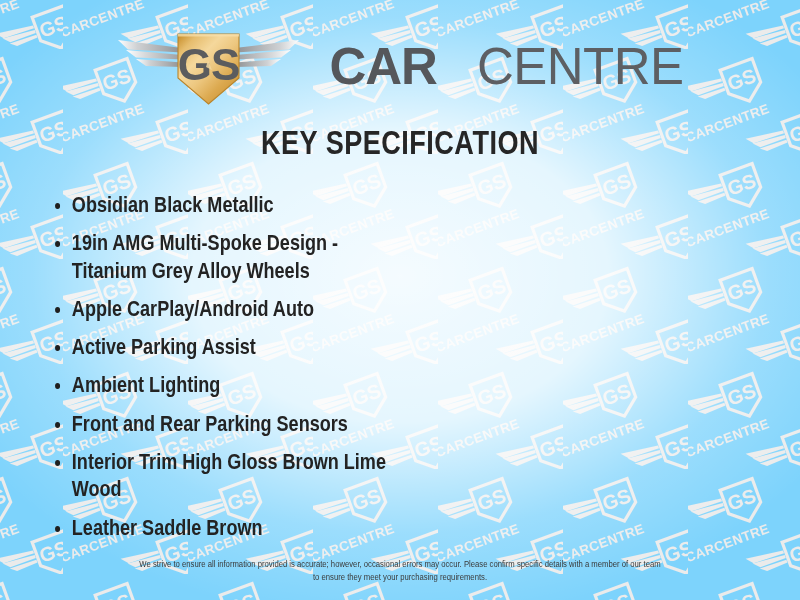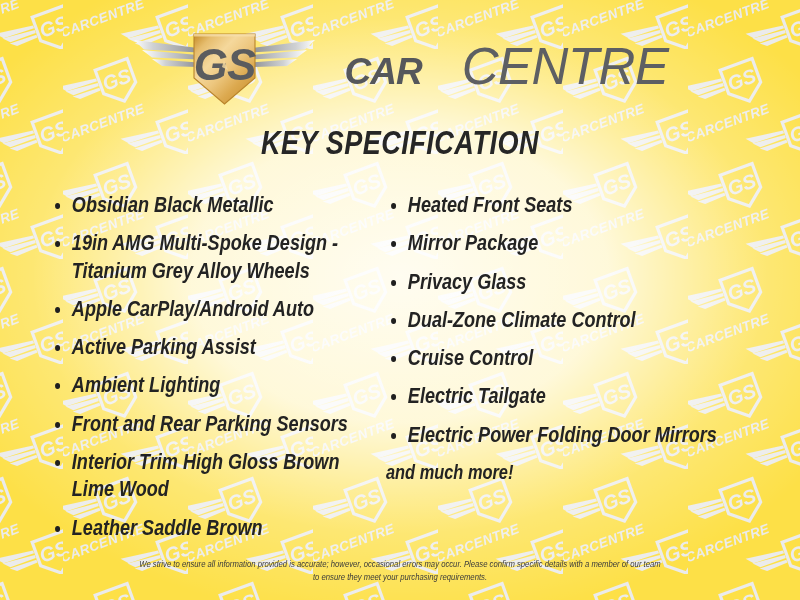--- a/index.html
+++ b/index.html
@@ -13,23 +13,22 @@
     overflow: hidden;
     background: #fdfdfd;
     font-family: "Liberation Sans", sans-serif;
     position: relative;
   }
 
   
   #page {
     position: absolute;
     inset: 0;
-    background: #fde047;
+    background: #7dd3fc;
     overflow: hidden;
-    font-style: italic;
   }
   #watermark-layer {
     position: absolute;
     inset: -40px;
     z-index: 0;
     pointer-events: none;
   }
   #vignette {
     position: absolute;
     inset: 0;
@@ -69,21 +68,21 @@
     flex: 0 0 auto;
     margin-left: 28px;
     margin-bottom: 2px;
     white-space: nowrap;
     letter-spacing: -0.5px;
     line-height: 1;
   }
   .wm-car {
     font-family: "Liberation Sans", sans-serif;
     font-weight: bold;
-    font-size: 37px;
+    font-size: 51px;
     color: #55575b;
     letter-spacing: -1px;
   }
   .wm-centre {
     font-family: "Liberation Sans", sans-serif;
     font-weight: normal;
     font-size: 51px;
     color: #5d5f63;
     letter-spacing: -0.5px;
     margin-left: 40px;
@@ -287,30 +286,18 @@
             <li class="spec-item">19in AMG Multi-Spoke Design - Titanium Grey Alloy Wheels</li>
             <li class="spec-item">Apple CarPlay/Android Auto</li>
             <li class="spec-item">Active Parking Assist</li>
             <li class="spec-item">Ambient Lighting</li>
             <li class="spec-item">Front and Rear Parking Sensors</li>
             <li class="spec-item">Interior Trim High Gloss Brown Lime Wood</li>
             <li class="spec-item">Leather Saddle Brown</li>
           </ul>
       </div>
 
-      <div class="spec-column" id="spec-column-right">
-        <ul class="spec-list" id="list-right">
-            <li class="spec-item">Heated Front Seats</li>
-            <li class="spec-item">Mirror Package</li>
-            <li class="spec-item">Privacy Glass</li>
-            <li class="spec-item">Dual-Zone Climate Control</li>
-            <li class="spec-item">Cruise Control</li>
-            <li class="spec-item">Electric Tailgate</li>
-            <li class="spec-item">Electric Power Folding Door Mirrors</li>
-          </ul>
-        <div id="and-much-more">and much more!</div>
-      </div>
     </div>
 
     <div id="footer-disclaimer">We strive to ensure all information provided is accurate; however, occasional errors may occur. Please confirm specific details with a member of our team to ensure they meet your purchasing requirements.</div>
 
   </div>
 </div>
 
 </body></html>

